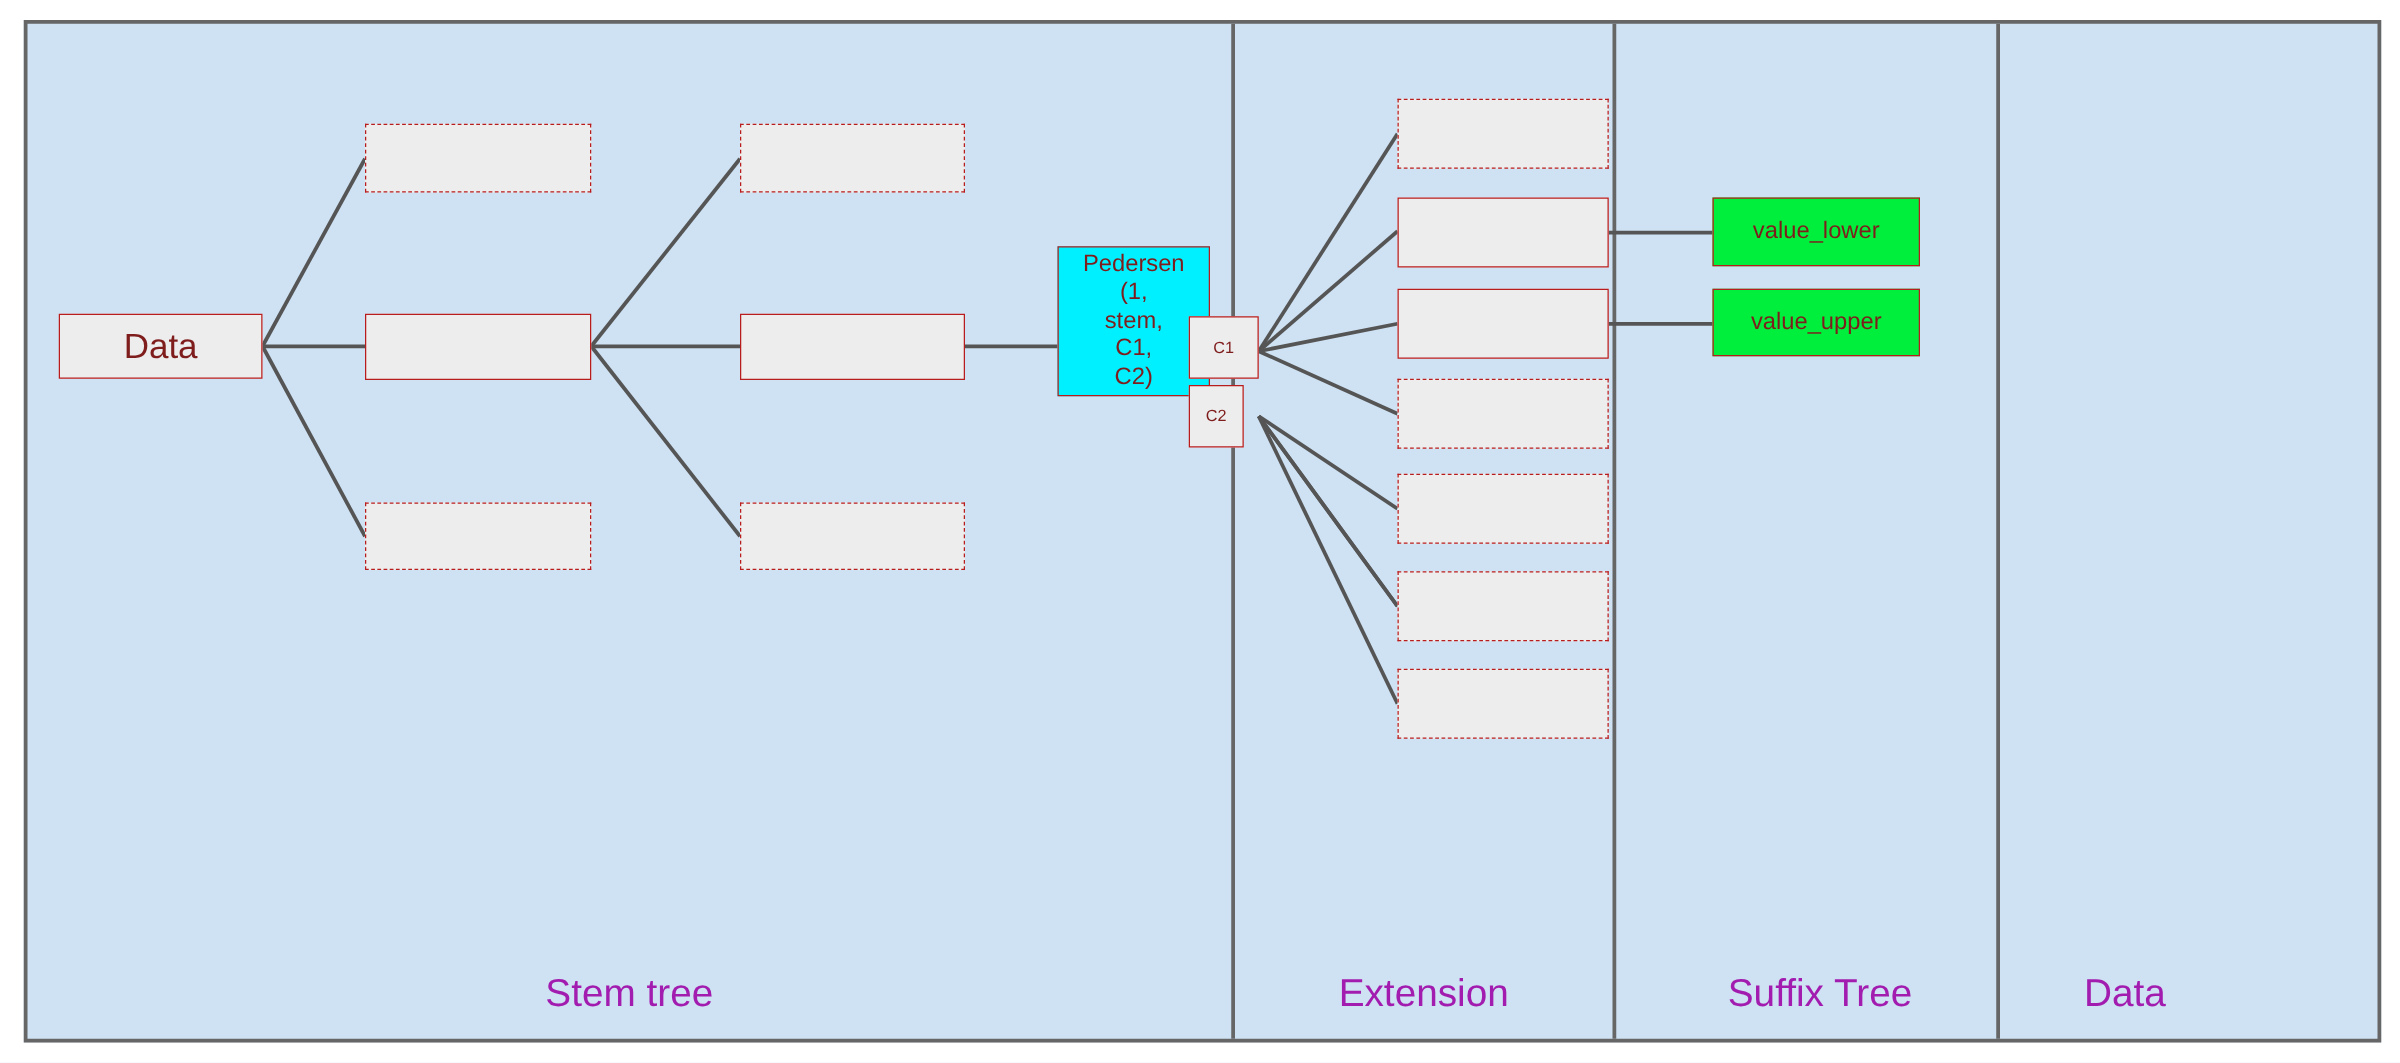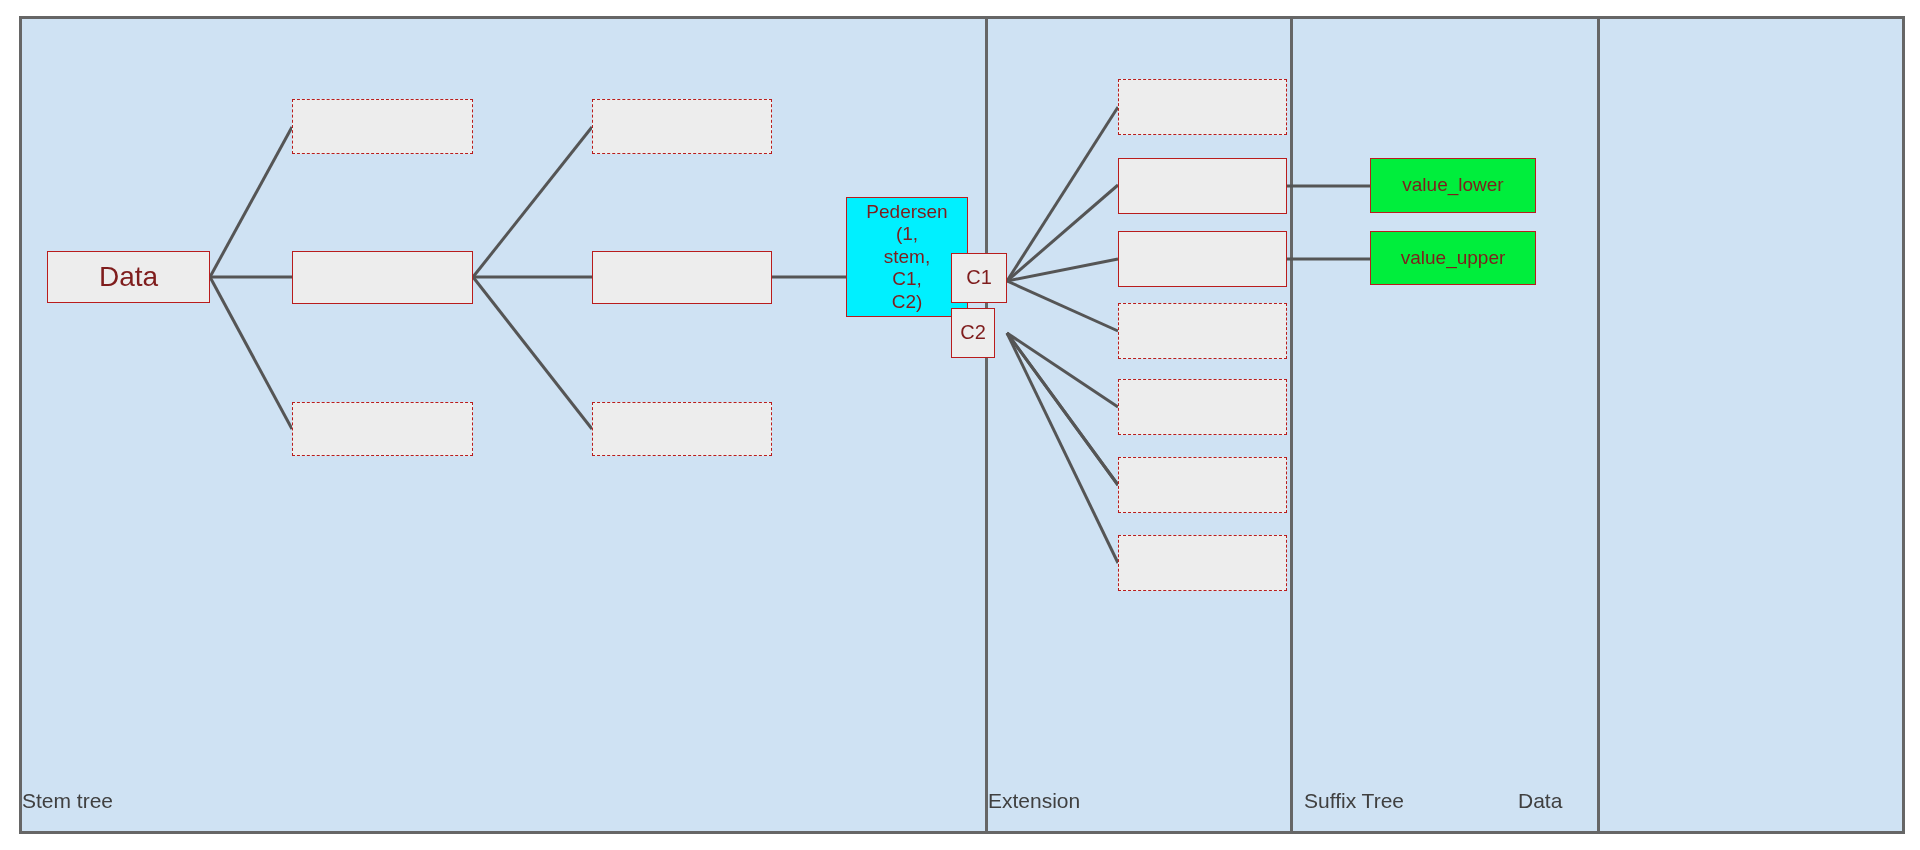--- a/index.html
+++ b/index.html
@@ -31,22 +31,23 @@
     position: absolute;
     top: 0;
     width: 3px;
     height: 100%;
     background: #666666;
   }
   
   .section-label {
     position: absolute;
     bottom: 18px;
-    font-size: 21px;
-    color: #404040;
+    text-align: center;
+    font-size: 31px;
+    color: #a21caf;
     white-space: nowrap;
   }
   
   #edges {
     position: absolute;
     left: 0;
     top: 0;
     width: 1886px;
     height: 818px;
     pointer-events: none;
@@ -68,21 +69,21 @@
   .node.root {
     font-size: 28px;
   }
   .node.pedersen {
     background: #00f0ff;
     font-size: 19px;
     padding: 4px 6px;
     z-index: 3;
   }
   .node.commit {
-    font-size: 20px;
+    font-size: 13px;
     z-index: 4;
   }
   .node.data {
     background: #00ee3c;
     font-size: 19px;
     z-index: 3;
   }
 </style>
 </head>
 <body>

